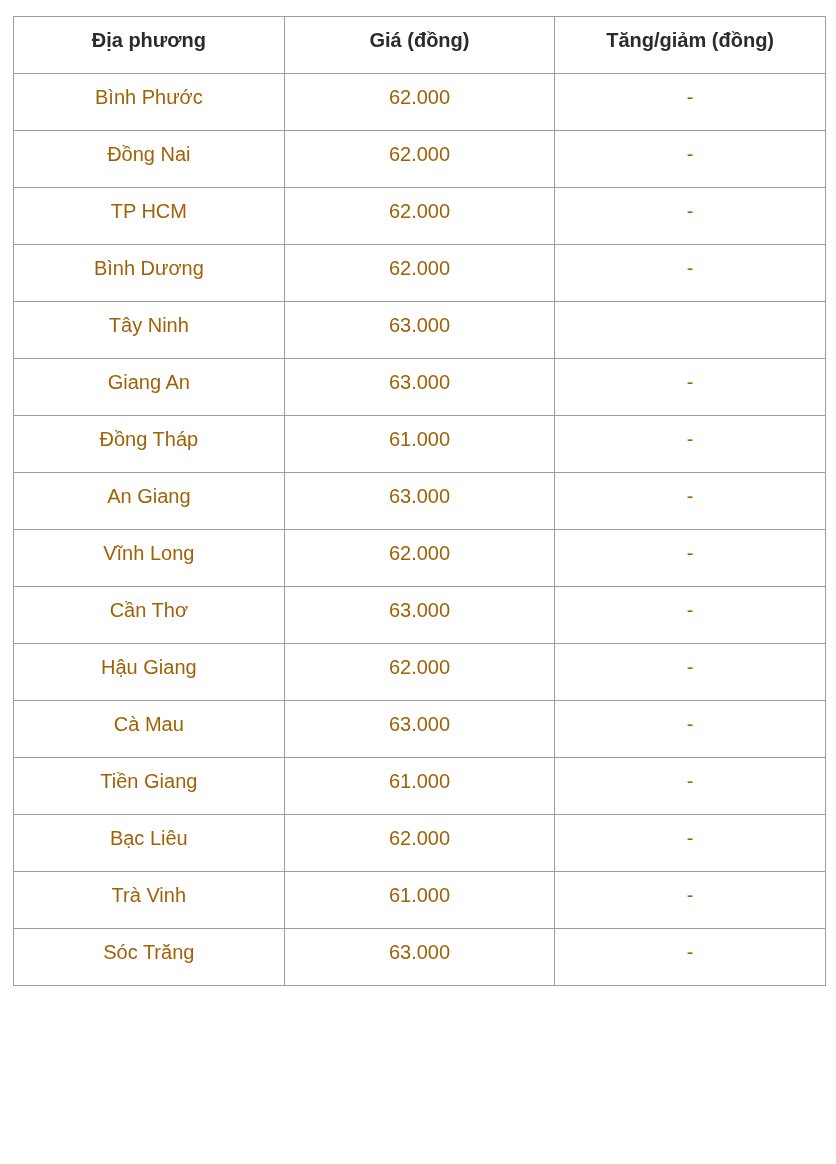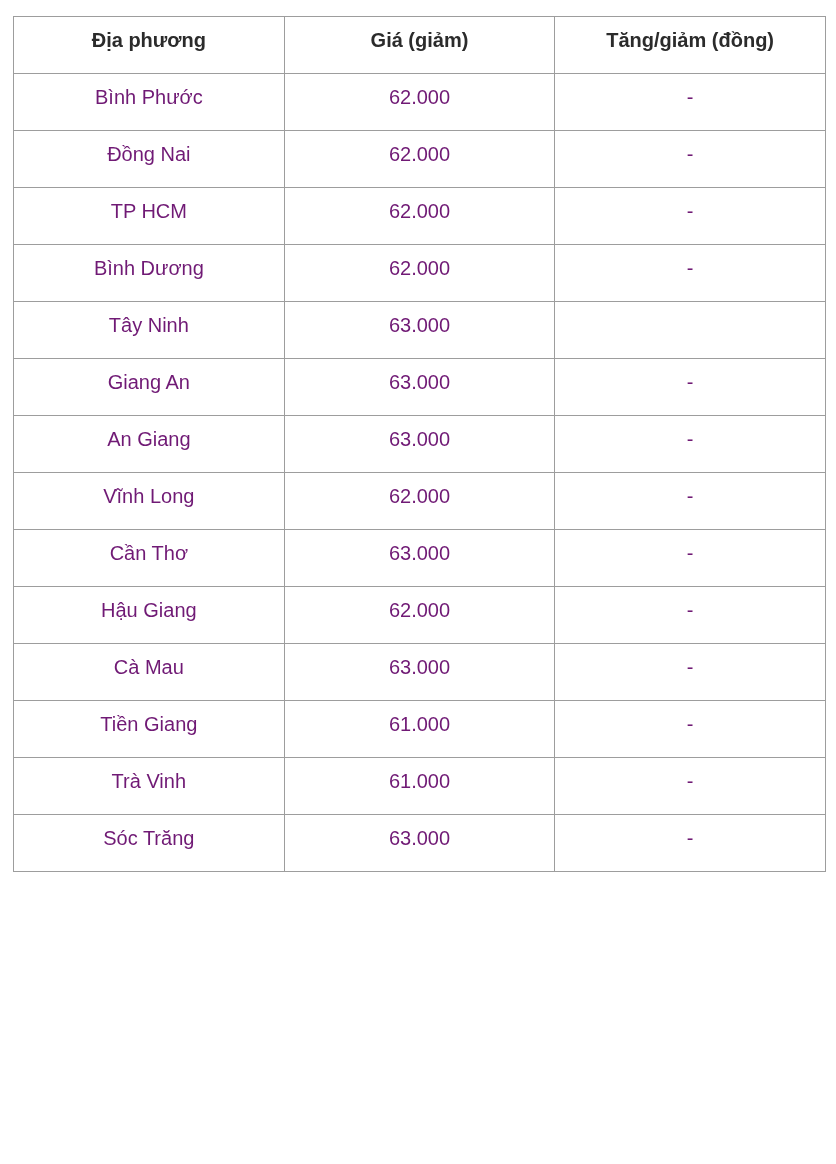--- a/index.html
+++ b/index.html
@@ -23,21 +23,21 @@
   }
   table.price-table col { width: 33.33%; }
   table.price-table th,
   table.price-table td {
     border: 1px solid #9d9d9d;
     text-align: center;
     vertical-align: top;
     padding: 12px 8px 21px;
     font-size: 20px;
     line-height: 23px;
-    color: #701a75;
+    color: #a16207;
     overflow: hidden;
     white-space: nowrap;
   }
   table.price-table th {
     font-weight: 700;
     color: #2b2b2b;
   }
 </style>
 </head>
 <body>
@@ -45,21 +45,21 @@
 <div class="page">
   <table class="price-table">
     <colgroup>
       <col>
       <col>
       <col>
     </colgroup>
     <thead>
       <tr>
         <th>Địa phương</th>
-        <th>Giá (giảm)</th>
+        <th>Giá (đồng)</th>
         <th>Tăng/giảm (đồng)</th>
       </tr>
     </thead>
     <tbody>
   <tr>
     <td>Bình Phước</td>
     <td>62.000</td>
     <td>-</td>
   </tr>
 
@@ -87,20 +87,25 @@
     <td></td>
   </tr>
 
 
   <tr>
     <td>Giang An</td>
     <td>63.000</td>
     <td>-</td>
   </tr>
 
+  <tr>
+    <td>Đồng Tháp</td>
+    <td>61.000</td>
+    <td>-</td>
+  </tr>
 
   <tr>
     <td>An Giang</td>
     <td>63.000</td>
     <td>-</td>
   </tr>
 
   <tr>
     <td>Vĩnh Long</td>
     <td>62.000</td>
@@ -125,20 +130,25 @@
     <td>63.000</td>
     <td>-</td>
   </tr>
 
   <tr>
     <td>Tiền Giang</td>
     <td>61.000</td>
     <td>-</td>
   </tr>
 
+  <tr>
+    <td>Bạc Liêu</td>
+    <td>62.000</td>
+    <td>-</td>
+  </tr>
 
   <tr>
     <td>Trà Vinh</td>
     <td>61.000</td>
     <td>-</td>
   </tr>
 
 
   <tr>
     <td>Sóc Trăng</td>

